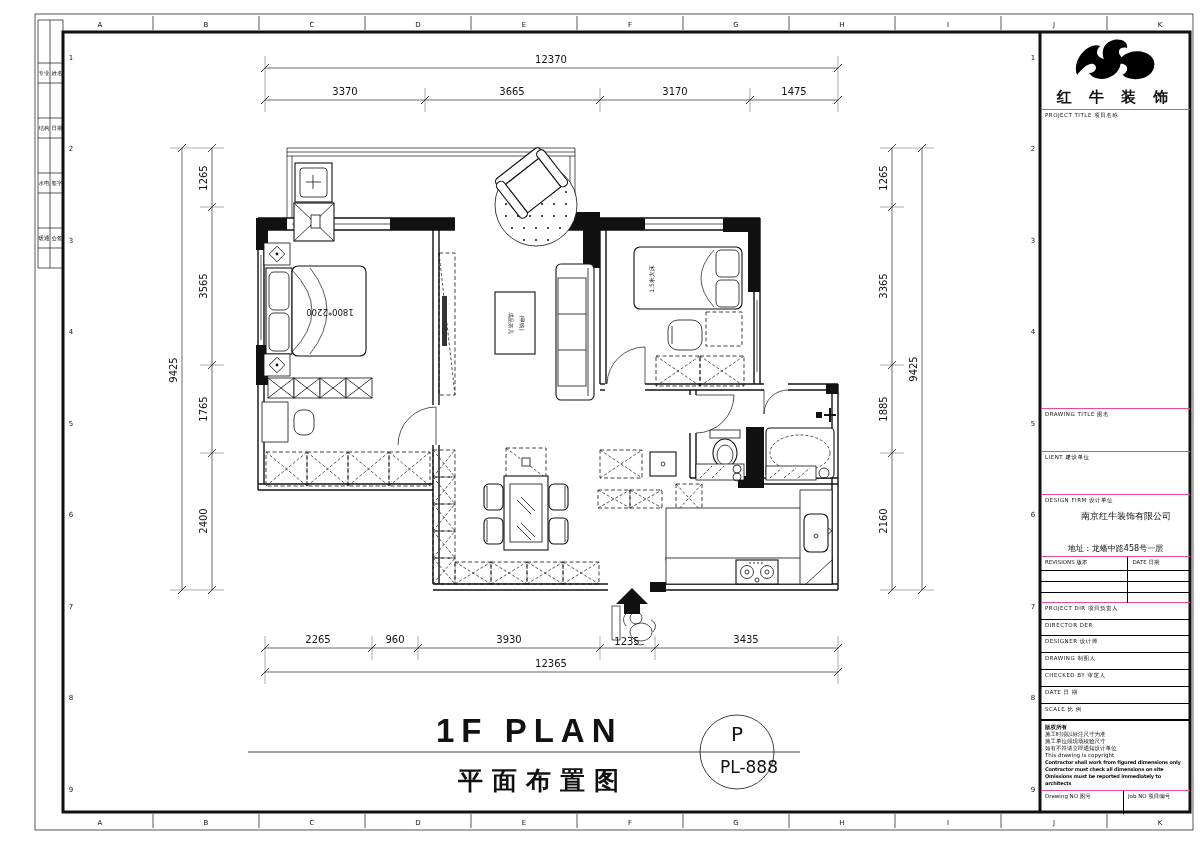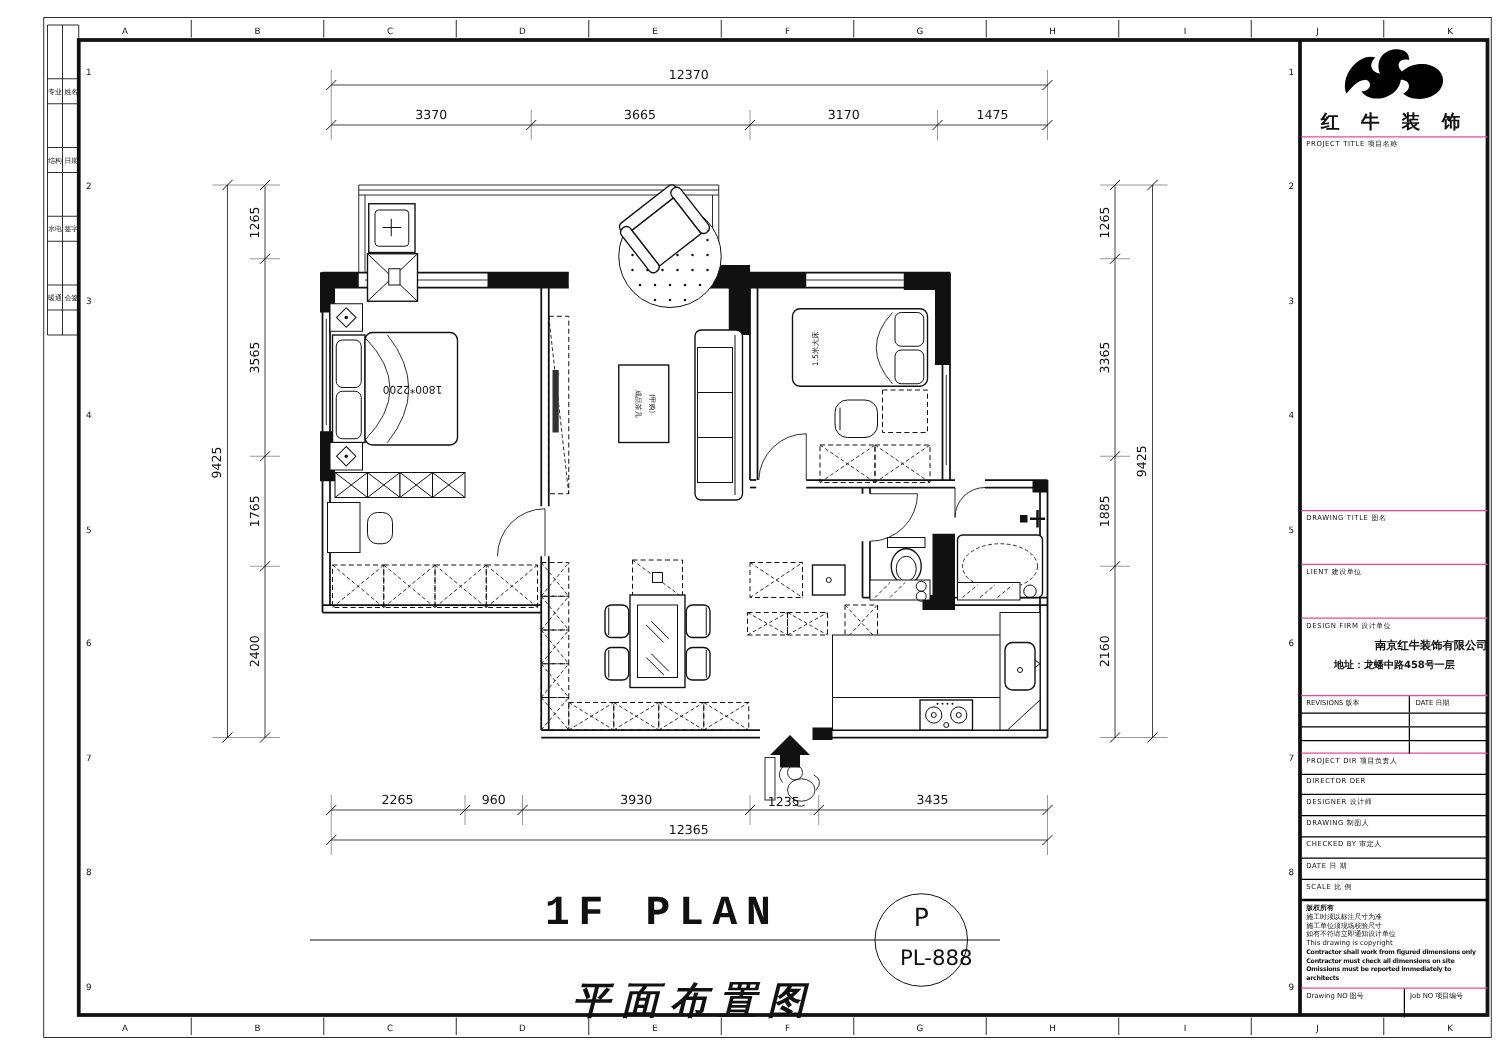--- a/index.html
+++ b/index.html
@@ -16,32 +16,32 @@
   .f2{fill:#fff;stroke:#111;stroke-width:0.8}
   .fd{fill:none;stroke:#111;stroke-width:0.8;stroke-dasharray:4 2.5}
   .hx{stroke:#111;stroke-width:0.8;fill:none}
   .hd{stroke:#111;stroke-width:0.7;fill:none;stroke-dasharray:3 2}
   .dt{font-size:10px;fill:#111;text-anchor:middle}
   .gt{font-size:7px;fill:#111;text-anchor:middle}
   .pt{font-size:6px;fill:#111;text-anchor:middle}
   .st{font-size:5.5px;fill:#111;text-anchor:middle}
   
   .title-en{position:absolute;left:436px;top:712px;font-size:33px;font-weight:bold;letter-spacing:7px;
-            font-family:Liberation Mono, monospace;}
-  .title-cn{position:absolute;left:458px;top:780px;font-size:30px;font-weight:bold;letter-spacing:9px;font-style:italic;}
+            font-family:Liberation Sans, sans-serif;}
+  .title-cn{position:absolute;left:458px;top:764px;font-size:25px;font-weight:bold;letter-spacing:9px;}
   .stamp-p{position:absolute;left:700px;top:722px;width:74px;text-align:center;font-size:20px;}
   .stamp-code{position:absolute;left:698px;top:757px;width:80px;text-align:right;font-size:17px;}
   
   #tb{position:absolute;left:1041px;top:32px;width:149px;height:780px;border-left:0;box-sizing:border-box;}
   #tb .sec{box-sizing:border-box;border-bottom:1px solid #ec4899;position:relative;width:100%;}
   #tb .lab{font-size:5.5px;padding:2px 0 0 4px;letter-spacing:0.5px;}
   .logo-wrap{height:78px;text-align:center;}
   .brand{font-size:15px;font-weight:bold;letter-spacing:6px;margin-top:-2px;}
-  .firm-name{text-align:right;font-size:9px;font-weight:bold;margin-top:6px;margin-left:40px;}
-  .firm-addr{text-align:center;font-size:8px;font-weight:bold;margin-top:3px;}
+  .firm-name{text-align:left;font-size:9px;font-weight:normal;margin-top:6px;margin-left:40px;}
+  .firm-addr{text-align:center;font-size:8px;font-weight:normal;margin-top:20px;}
   .revhead{display:flex;height:13px;}
   .revhead .c1{width:58%;font-size:5.5px;padding:2px 0 0 4px;box-sizing:border-box;}
   .revhead .c2{width:42%;font-size:5.5px;padding:2px 0 0 4px;border-left:1px solid #000;box-sizing:border-box;}
   .revrow{height:10px;border-top:1px solid #000;position:relative;}
   .revrow::after{content:"";position:absolute;left:58%;top:0;bottom:0;border-left:1px solid #000;}
   .srow{height:17px;border-bottom:1px solid #000;box-sizing:border-box;font-size:5.5px;padding:2px 0 0 4px;letter-spacing:0.5px;}
   .copy{padding:3px 4px;}
   .copy div{font-size:5.5px;line-height:7px;}
   .copy .b{font-weight:bold;font-size:5px;letter-spacing:-0.2px;}
   .nos{display:flex;height:100%;}

